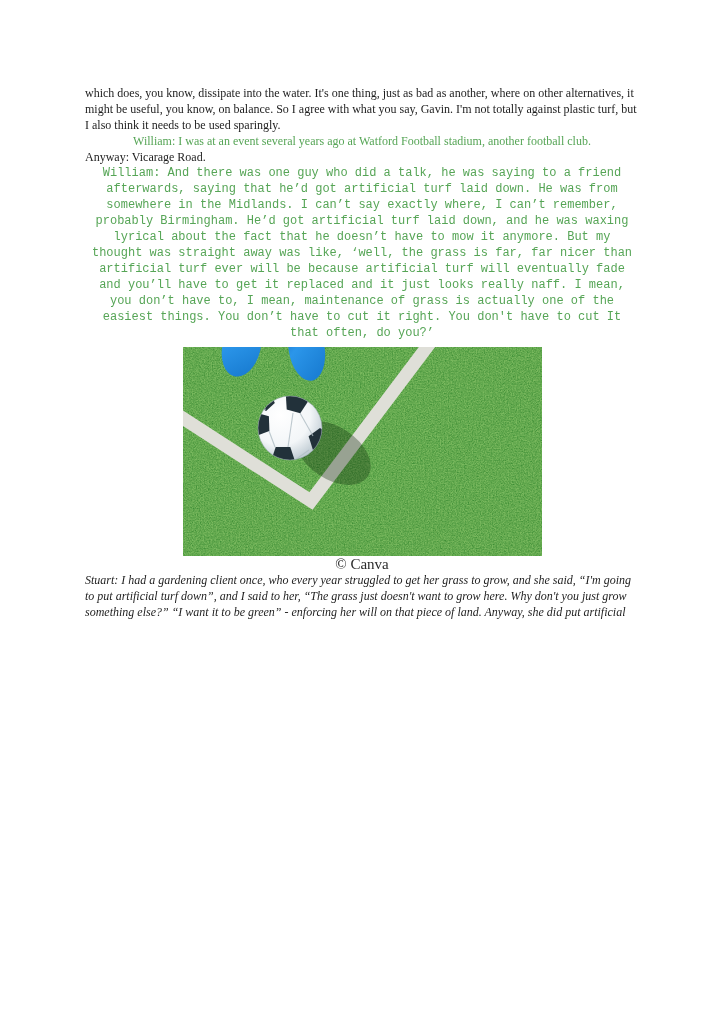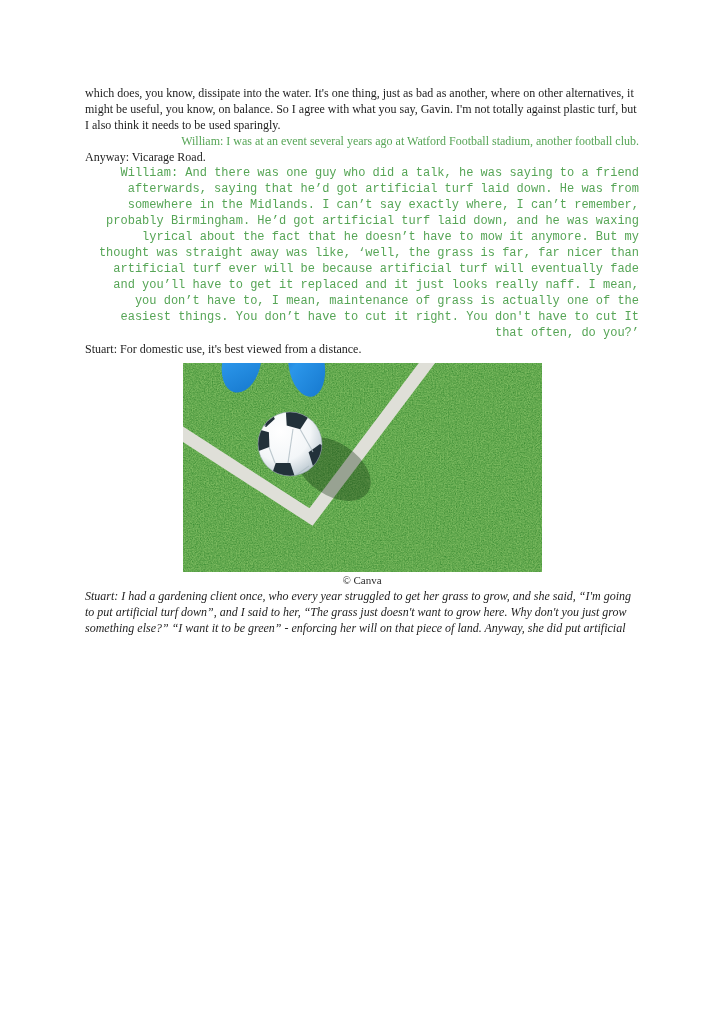--- a/index.html
+++ b/index.html
@@ -10,57 +10,56 @@
     box-sizing:border-box;
     padding:85px 86px 0 85px;
     font-family:"Liberation Serif","DejaVu Serif",serif;
     font-size:12px;
     line-height:16px;
     color:#1d1d1d;
     overflow:hidden;
   }
   .page p{margin:0;}
   .speech-black{color:#1d1d1d;text-align:left;}
-  .speech-green{color:#56a556;text-align:right;}
+  .speech-green{color:#56a556;text-align:center;}
   .p2{margin-top:33px;}
   .p3{margin-top:28px;}
   .p4{margin-top:38px;font-family:Liberation Mono, monospace;}
   .p5{margin-top:28px;}
   .p6{margin-top:38px;}
   .p7{margin-top:30px;}
   .p8{margin-top:35px;}
   figure.turf-figure{
     margin:6px auto 0 auto;
     width:359px;
     height:209px;
     padding:0;
   }
   figure.turf-figure svg{display:block;}
   .caption{
     margin-top:5px;
     text-align:center;
     color:#2b2b2b;
-    font-size:11px;
+    font-size:15px;
   }
   .p9{margin-top:34px;font-style:italic;}
 </style>
 </head>
 <body>
 
 <div class="page">
 
   <p class="speech-black p1">which does, you know, dissipate into the water. It's one thing, just as bad as another, where on other alternatives, it might be useful, you know, on balance. So I agree with what you say, Gavin. I'm not totally against plastic turf, but I also think it needs to be used sparingly.</p>
 
   <p class="speech-green p2">William: I was at an event several years ago at Watford Football stadium, another football club.</p>
 
   <p class="speech-black p3">Anyway: Vicarage Road.</p>
 
   <p class="speech-green p4">William: And there was one guy who did a talk, he was saying to a friend afterwards, saying that he’d got artificial turf laid down. He was from somewhere in the Midlands. I can’t say exactly where, I can’t remember, probably Birmingham. He’d got artificial turf laid down, and he was waxing lyrical about the fact that he doesn’t have to mow it anymore. But my thought was straight away was like, ‘well, the grass is far, far nicer than artificial turf ever will be because artificial turf will eventually fade and you’ll have to get it replaced and it just looks really naff. I mean, you don’t have to, I mean, maintenance of grass is actually one of the easiest things. You don’t have to cut it right. You don't have to cut It that often, do you?’</p>
 
-  <p class="speech-black p5">Stuart: For domestic use, it's best viewed from a distance.</p>
 
 
 
 
   <figure class="turf-figure">
     <svg width="359" height="209" viewBox="0 0 359 209" role="img">
       <defs>
         <radialGradient id="ballG" cx="0.35" cy="0.3" r="0.85">
           <stop offset="0" stop-color="#ffffff"></stop>
           <stop offset="0.55" stop-color="#f3f6f8"></stop>

